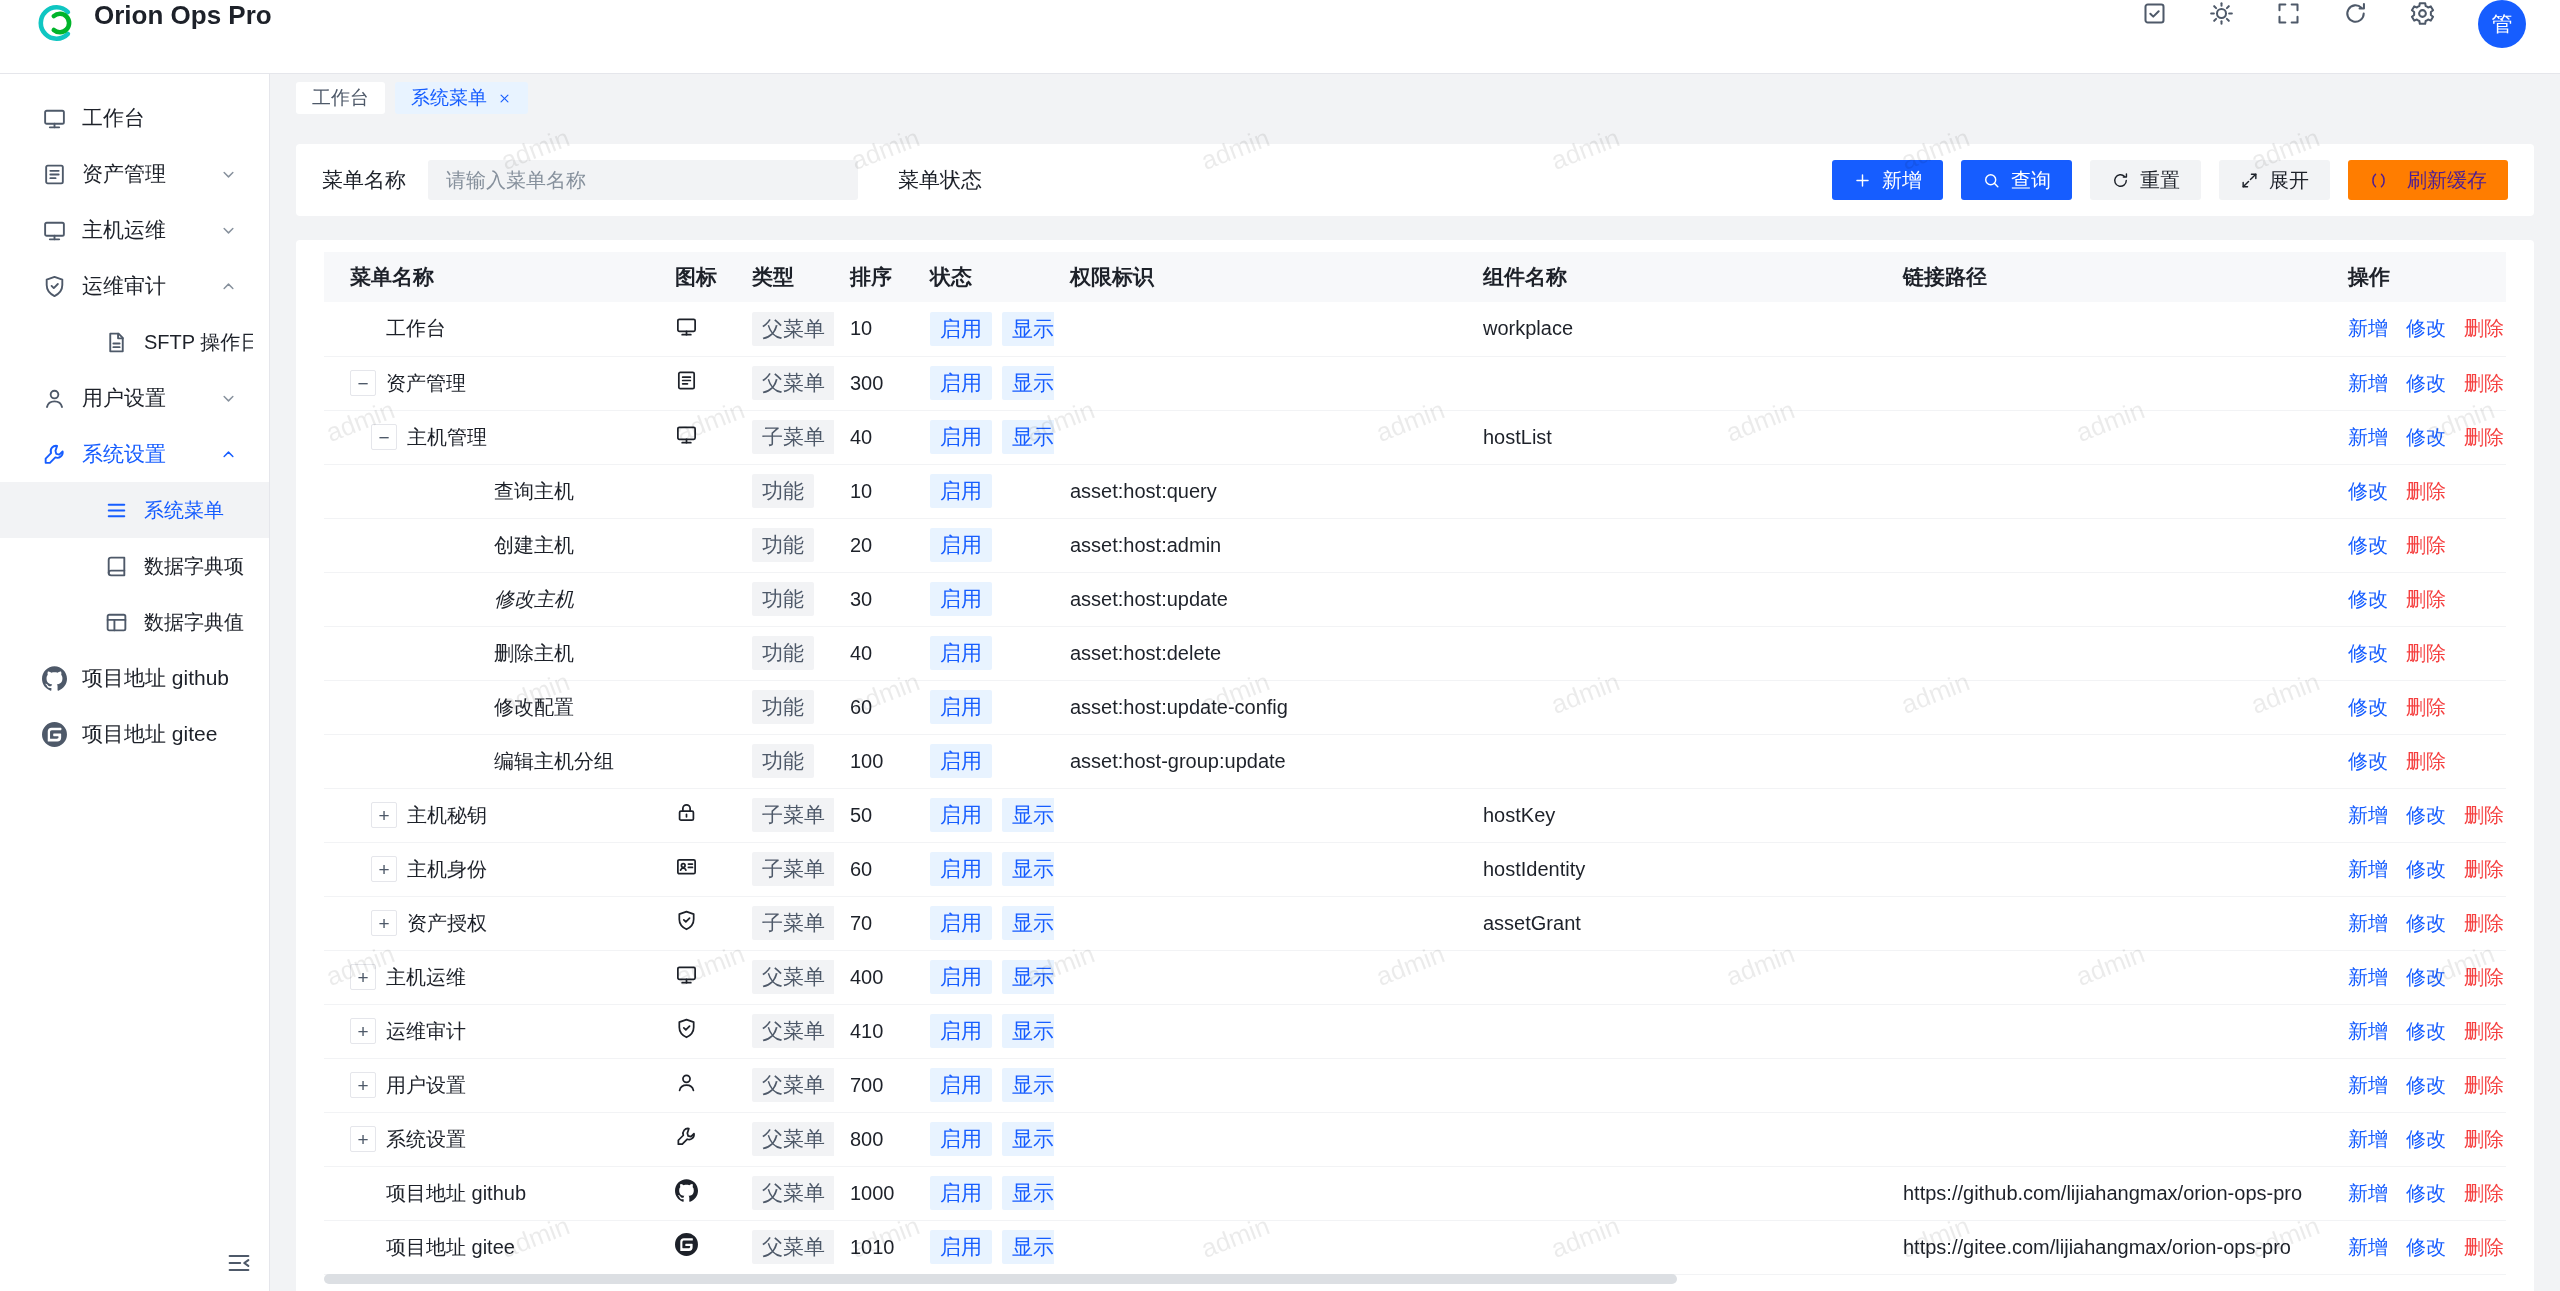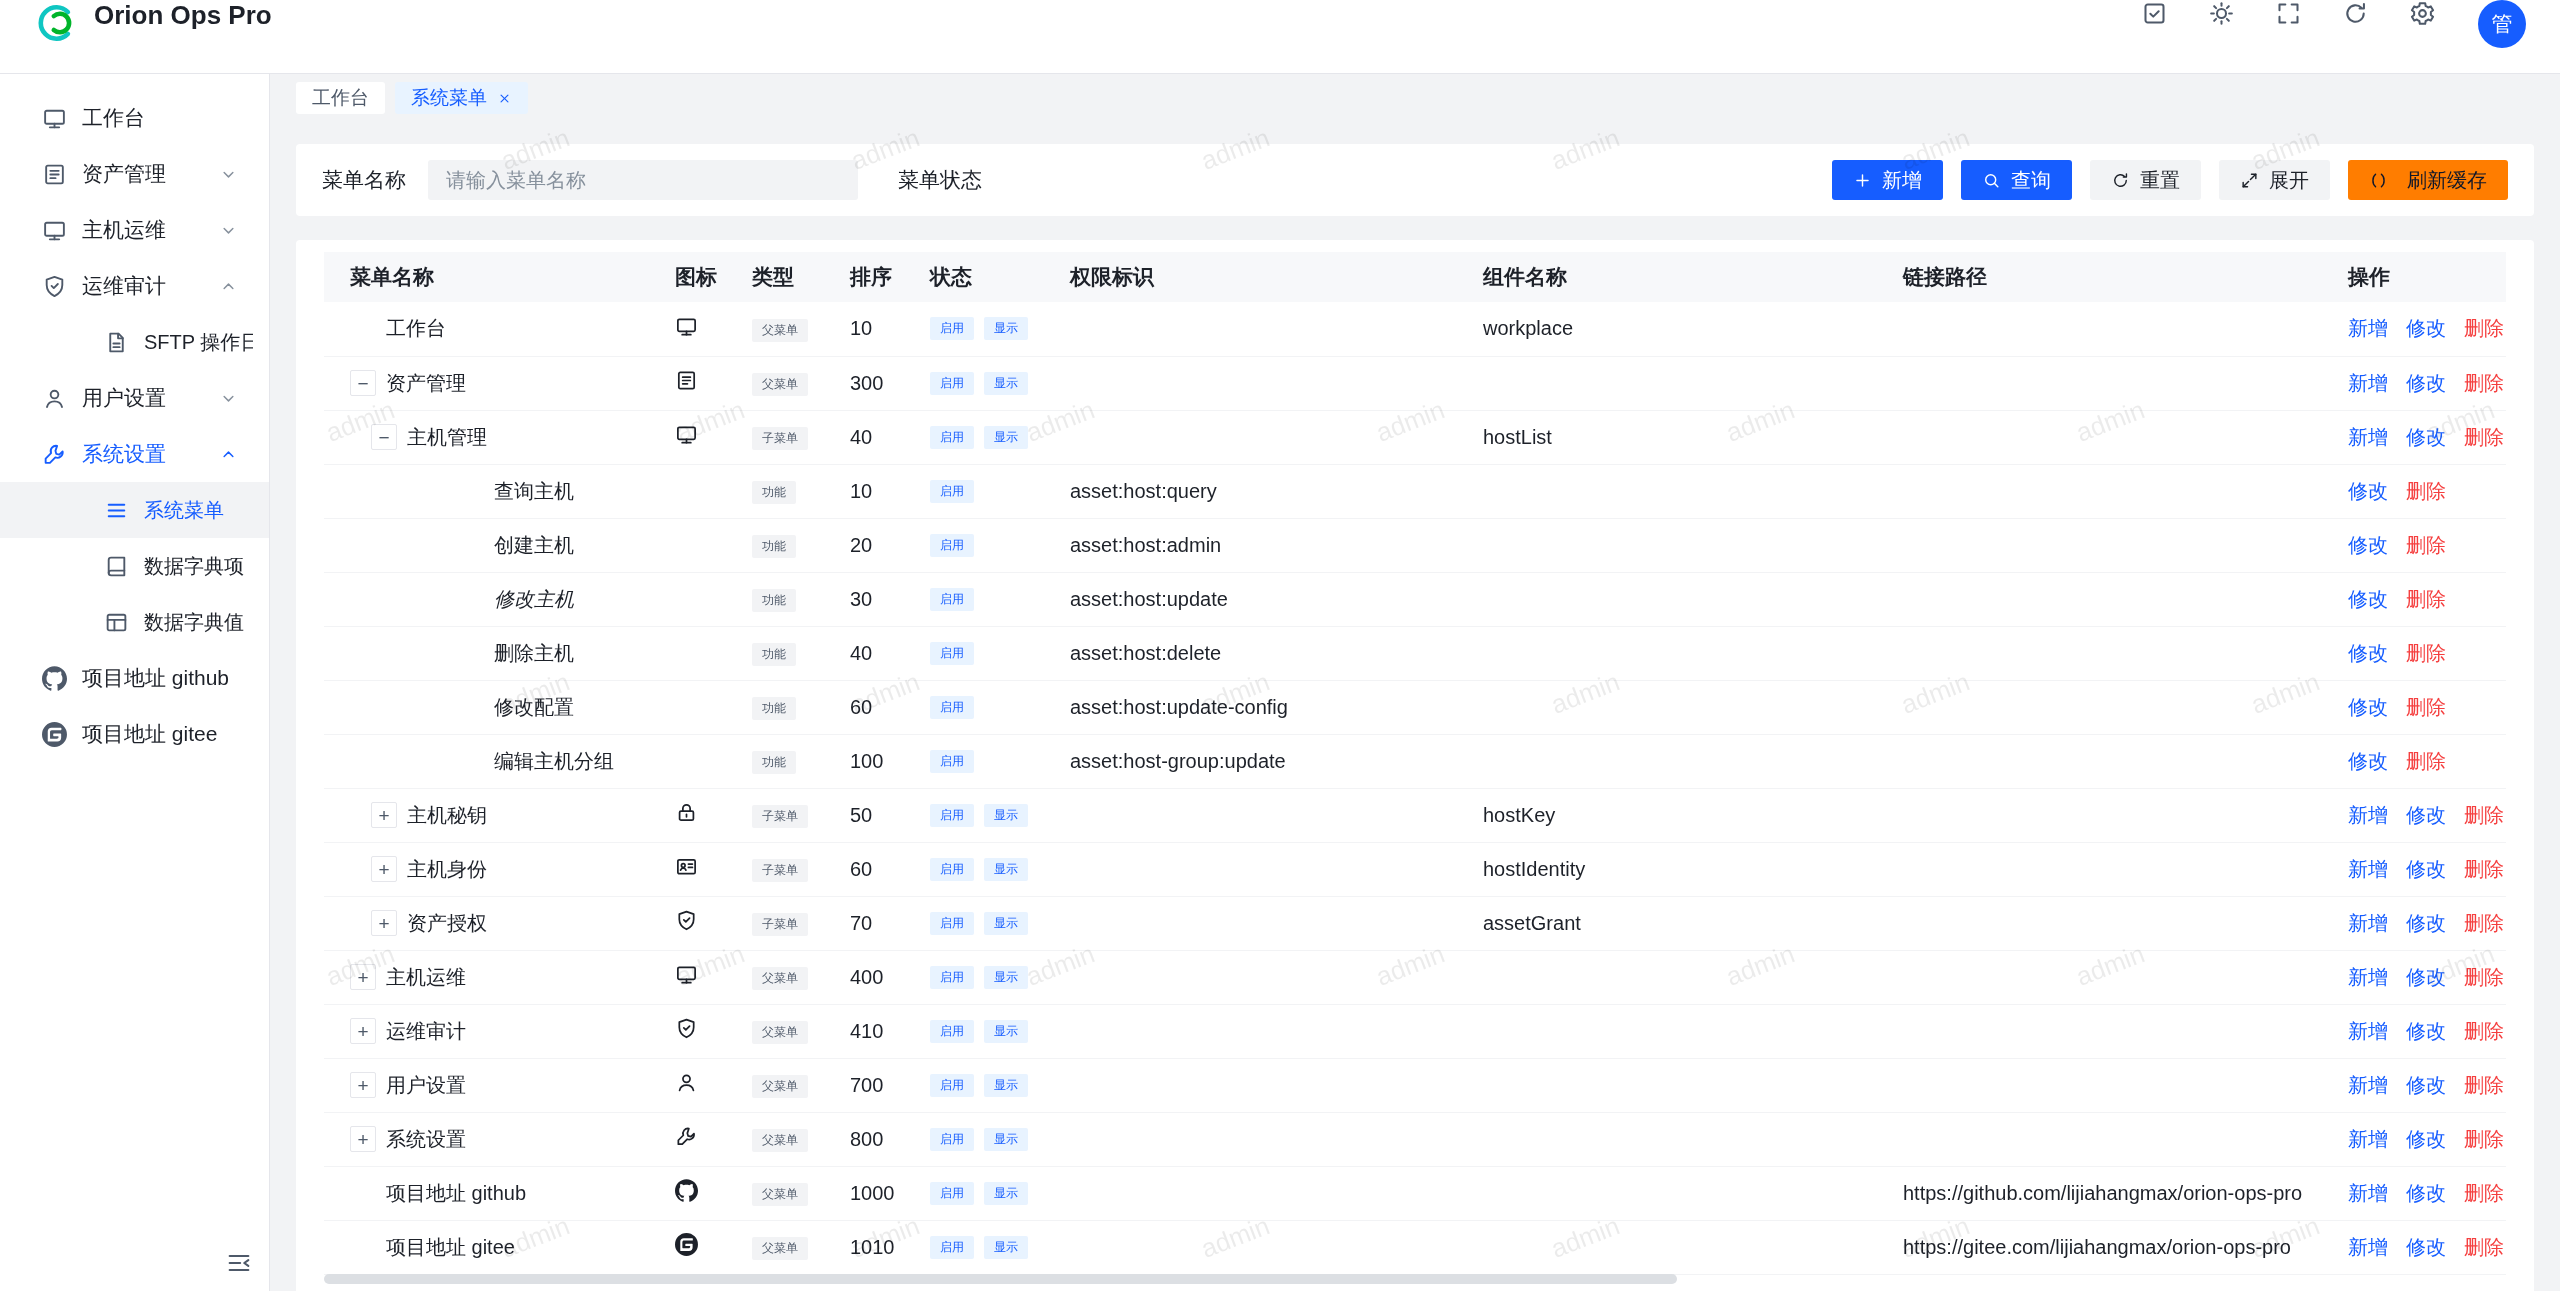--- a/index.html
+++ b/index.html
@@ -64,38 +64,38 @@
   .f-select{width:430px;height:40px;background:#f2f3f5;border-radius:3px;display:flex;
     align-items:center;padding:0 14px 0 18px;cursor:pointer;}
   .f-select .ph{flex:1;font-size:20px;color:#86909c;white-space:nowrap;overflow:hidden;}
   .f-select .icon{width:19px;height:19px;color:#4e5969;}
   .f-buttons{margin-left:auto;display:flex;align-items:center;gap:18px;}
   .btn{height:40px;display:inline-flex;align-items:center;gap:10px;padding:0 21px;border-radius:3px;
     font-size:20px;cursor:pointer;border:none;white-space:nowrap;font-family:inherit;}
   .btn .icon{width:19px;height:19px;}
   .btn.primary{background:var(--primary);color:#fff;}
   .btn.secondary{background:#f2f3f5;color:#1d2129;}
-  .btn.warning{background:var(--orange);color:#0f172a;gap:19px;}
+  .btn.warning{background:var(--orange);color:#4c1d95;gap:19px;}
 
   .table-card{background:#fff;border-radius:4px;margin-top:24px;padding:12px 28px 40px;position:relative;}
   table{width:100%;border-collapse:collapse;table-layout:fixed;}
   thead th{background:#f7f8fa;height:50px;text-align:left;font-size:21px;font-weight:600;
     color:#1d2129;padding:0 16px;}
   thead th:first-child{padding-left:26px;}
   tbody td{height:54px;border-bottom:1px solid #f2f3f5;font-size:20px;color:#1d2129;
     padding:0 16px;overflow:hidden;white-space:nowrap;}
   tbody td.col-name{padding:0;}
   .tree{display:flex;align-items:center;}
   .toggle{width:26px;height:26px;border:1px solid #e5e6eb;background:#fff;border-radius:2px;
     display:inline-flex;align-items:center;justify-content:center;font-size:19px;color:#4e5969;
     margin-right:10px;flex:none;cursor:pointer;line-height:1;}
   .toggle-spacer{width:36px;flex:none;display:inline-block;}
   .nm{font-size:20px;white-space:nowrap;}
   .row-icon{width:23px;height:23px;color:#1d2129;}
-  .tag{display:inline-block;padding:4px 10px;border-radius:2px;font-size:12px;line-height:1.25;white-space:nowrap;}
+  .tag{display:inline-block;padding:4px 10px;border-radius:2px;font-size:21px;line-height:1.25;white-space:nowrap;}
   .tag-gray{background:var(--tag_gray_bg);color:#4e5969;}
   .tag-blue{background:var(--tag_blue_bg);color:var(--primary);}
   .status-wrap{display:flex;gap:10px;}
   .op{font-size:20px;cursor:pointer;margin-right:18px;white-space:nowrap;}
   .op:last-child{margin-right:0;}
   .op-add,.op-edit{color:var(--primary);}
   .op-delete{color:var(--danger);}
 
   .hscroll{position:absolute;left:54px;right:54px;bottom:5px;height:12px;z-index:70;}
   .hscroll .thumb{height:10px;width:62%;background:#dcdfe3;border-radius:6px;}

